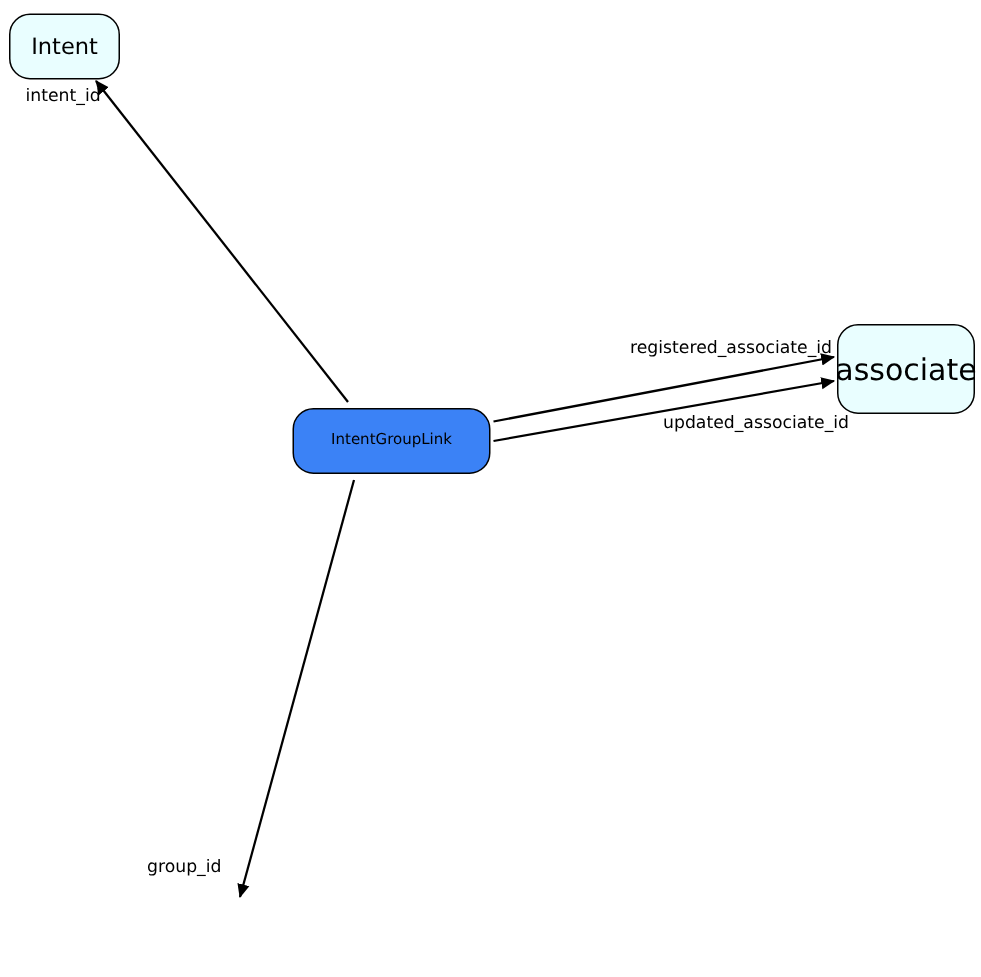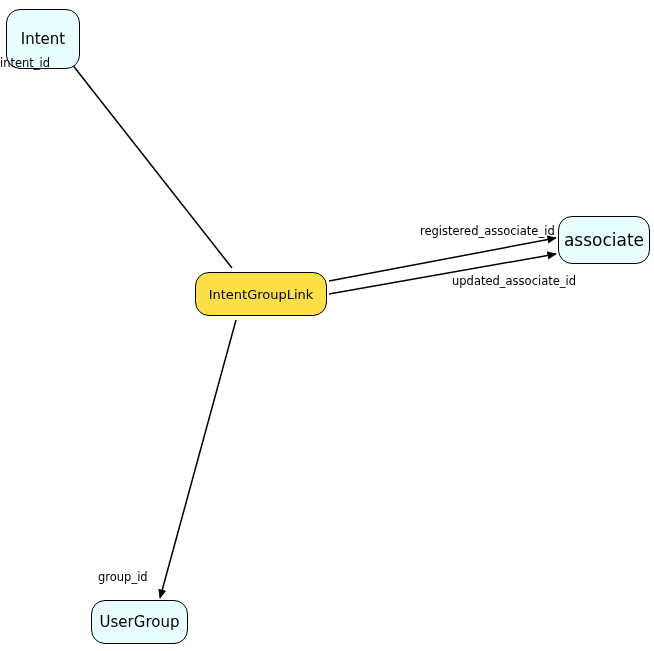--- a/index.html
+++ b/index.html
@@ -63,37 +63,34 @@
 
     <line x1="232" y1="268" x2="64" y2="54" stroke="#000000" stroke-width="1.5" marker-end="url(#arrow)"></line>
 
     <line x1="329" y1="281" x2="556" y2="238" stroke="#000000" stroke-width="1.5" marker-end="url(#arrow)"></line>
 
     <line x1="329" y1="294" x2="556" y2="254" stroke="#000000" stroke-width="1.5" marker-end="url(#arrow)"></line>
 
     <line x1="236" y1="320" x2="160" y2="598" stroke="#000000" stroke-width="1.5" marker-end="url(#arrow)"></line>
   </svg>
 
-  <div class="node" style="left:6px; top:9px; width:74px; height:60px; background:#e9feff; font-size:15px;">
+  <div class="node" style="left:6px; top:9px; width:74px; height:44px; background:#e9feff; font-size:15px;">
     <span class="node-label">Intent</span>
   </div>
 
-  <div class="node" style="left:195px; top:272px; width:132px; height:44px; background:#fde047; font-size:13px;">
+  <div class="node" style="left:195px; top:272px; width:132px; height:44px; background:#3b82f6; font-size:10px;">
     <span class="node-label">IntentGroupLink</span>
   </div>
 
-  <div class="node" style="left:558px; top:216px; width:92px; height:48px; background:#e9feff; font-size:17px;">
+  <div class="node" style="left:558px; top:216px; width:92px; height:60px; background:#e9feff; font-size:20px;">
     <span class="node-label">associate</span>
   </div>
 
-  <div class="node" style="left:91px; top:600px; width:97px; height:44px; background:#e9feff; font-size:15px;">
-    <span class="node-label">UserGroup</span>
-  </div>
 
-  <span class="edge-label" style="left:0; top:58px;text-align:right;">intent_id</span>
+  <span class="edge-label" style="left:17px; top:58px;text-align:right;">intent_id</span>
 
   <span class="edge-label" style="left:420px; top:226px;text-align:right;">registered_associate_id</span>
 
-  <span class="edge-label" style="left:452px; top:276px;">updated_associate_id</span>
+  <span class="edge-label" style="left:442px; top:276px;">updated_associate_id</span>
 
   <span class="edge-label" style="left:98px; top:572px;">group_id</span>
 
 </div>
 
 </body></html>

